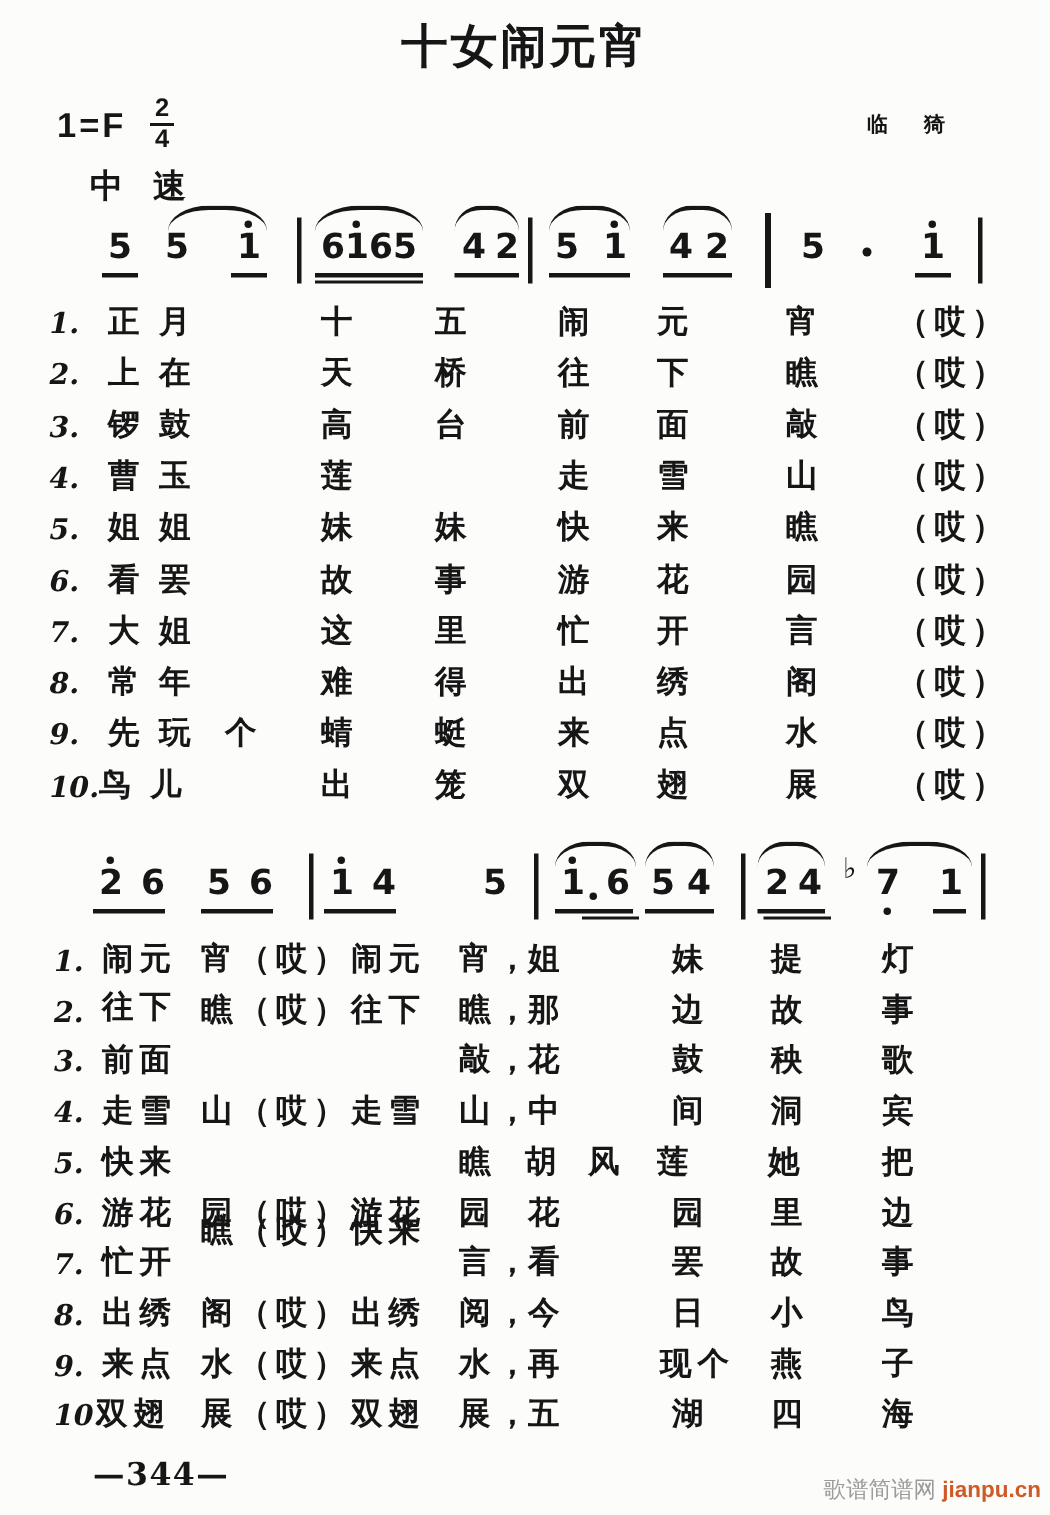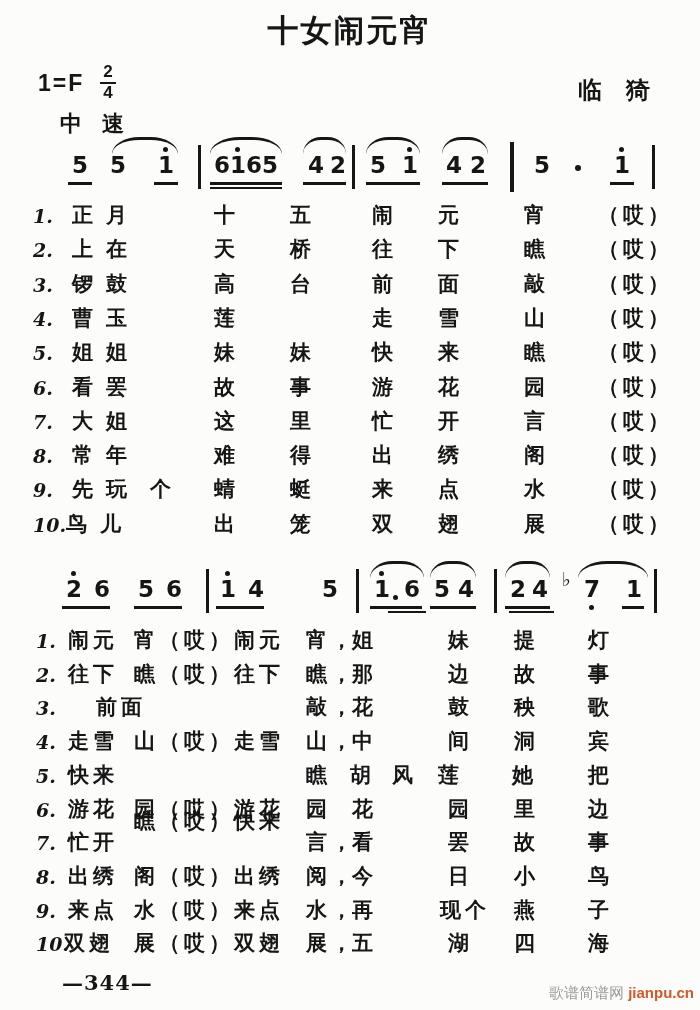--- a/index.html
+++ b/index.html
@@ -11,21 +11,21 @@
   .title {
     position:absolute; top:10px; left:0; width:100%; text-align:center;
     font-size:31px; font-weight:700; letter-spacing:2px;
   }
   .keysig { position:absolute; left:38px; top:70px; display:flex; gap:16px; font-weight:700; }
   .keysig .base { font-size:23px; letter-spacing:2px; }
   .frac { display:inline-flex; flex-direction:column; align-items:center;
           font-size:17px; line-height:1.1; margin-top:-7px; font-weight:700; }
   .frac .den { border-top:2px solid #161616; padding:0 3px; }
   .frac .num { padding:0 3px; }
-  .region { position:absolute; left:578px; top:74px; font-size:24px; font-weight:700;
+  .region { position:absolute; left:578px; top:74px; font-size:14px; font-weight:700;
             letter-spacing:24px; white-space:nowrap; }
   .tempo  { position:absolute; left:60px; top:109px; font-size:22px; font-weight:700;
             letter-spacing:20px; white-space:nowrap; }
   .overlay { position:absolute; inset:0; pointer-events:none; }
   .note { position:absolute; font-family:"DejaVu Sans",sans-serif; font-size:23px;
           font-weight:700; line-height:23px; }
   .acc  { position:absolute; font-size:19px; font-weight:700; line-height:19px; }
   .ndot { position:absolute; background:#161616; border-radius:50%; }
   .bar  { position:absolute; background:#161616; }
   .ul   { position:absolute; background:#161616; height:2.6px; }
@@ -233,29 +233,29 @@
   <div class="overlay">
       <span class="vnum" style="left: 36px; top: 630px;">1.</span>
       <span class="vc" style="left: 68px; top: 628px;">闹元</span>
       <span class="vc" style="left: 134px; top: 628px;">宵（哎）闹元</span>
       <span class="vc" style="left: 306px; top: 628px;">宵，</span>
       <span class="vc" style="left: 352px; top: 628px;">姐</span>
       <span class="vc" style="left: 448px; top: 628px;">妹</span>
       <span class="vc" style="left: 514px; top: 628px;">提</span>
       <span class="vc" style="left: 588px; top: 628px;">灯</span>
       <span class="vnum" style="left: 36px; top: 664px;">2.</span>
-      <span class="vc" style="left: 68px; top: 662px;">往下</span>
+      <span class="vc" style="left: 68px; top: 662px; font-family: Liberation Mono, monospace;">往下</span>
       <span class="vc" style="left: 134px; top: 662px;">瞧（哎）往下</span>
       <span class="vc" style="left: 306px; top: 662px;">瞧，</span>
       <span class="vc" style="left: 352px; top: 662px;">那</span>
       <span class="vc" style="left: 448px; top: 662px;">边</span>
       <span class="vc" style="left: 514px; top: 662px;">故</span>
       <span class="vc" style="left: 588px; top: 662px;">事</span>
       <span class="vnum" style="left: 36px; top: 697px;">3.</span>
-      <span class="vc" style="left: 68px; top: 695px; margin-left: 28px;">前面</span>
+      <span class="vc" style="left: 68px; top: 695px;">前面</span>
       <span class="vc" style="left: 306px; top: 695px;">敲，</span>
       <span class="vc" style="left: 352px; top: 695px;">花</span>
       <span class="vc" style="left: 448px; top: 695px;">鼓</span>
       <span class="vc" style="left: 514px; top: 695px;">秧</span>
       <span class="vc" style="left: 588px; top: 695px;">歌</span>
       <span class="vnum" style="left: 36px; top: 731px;">4.</span>
       <span class="vc" style="left: 68px; top: 729px;">走雪</span>
       <span class="vc" style="left: 134px; top: 729px;">山（哎）走雪</span>
       <span class="vc" style="left: 306px; top: 729px;">山，</span>
       <span class="vc" style="left: 352px; top: 729px;">中</span>

